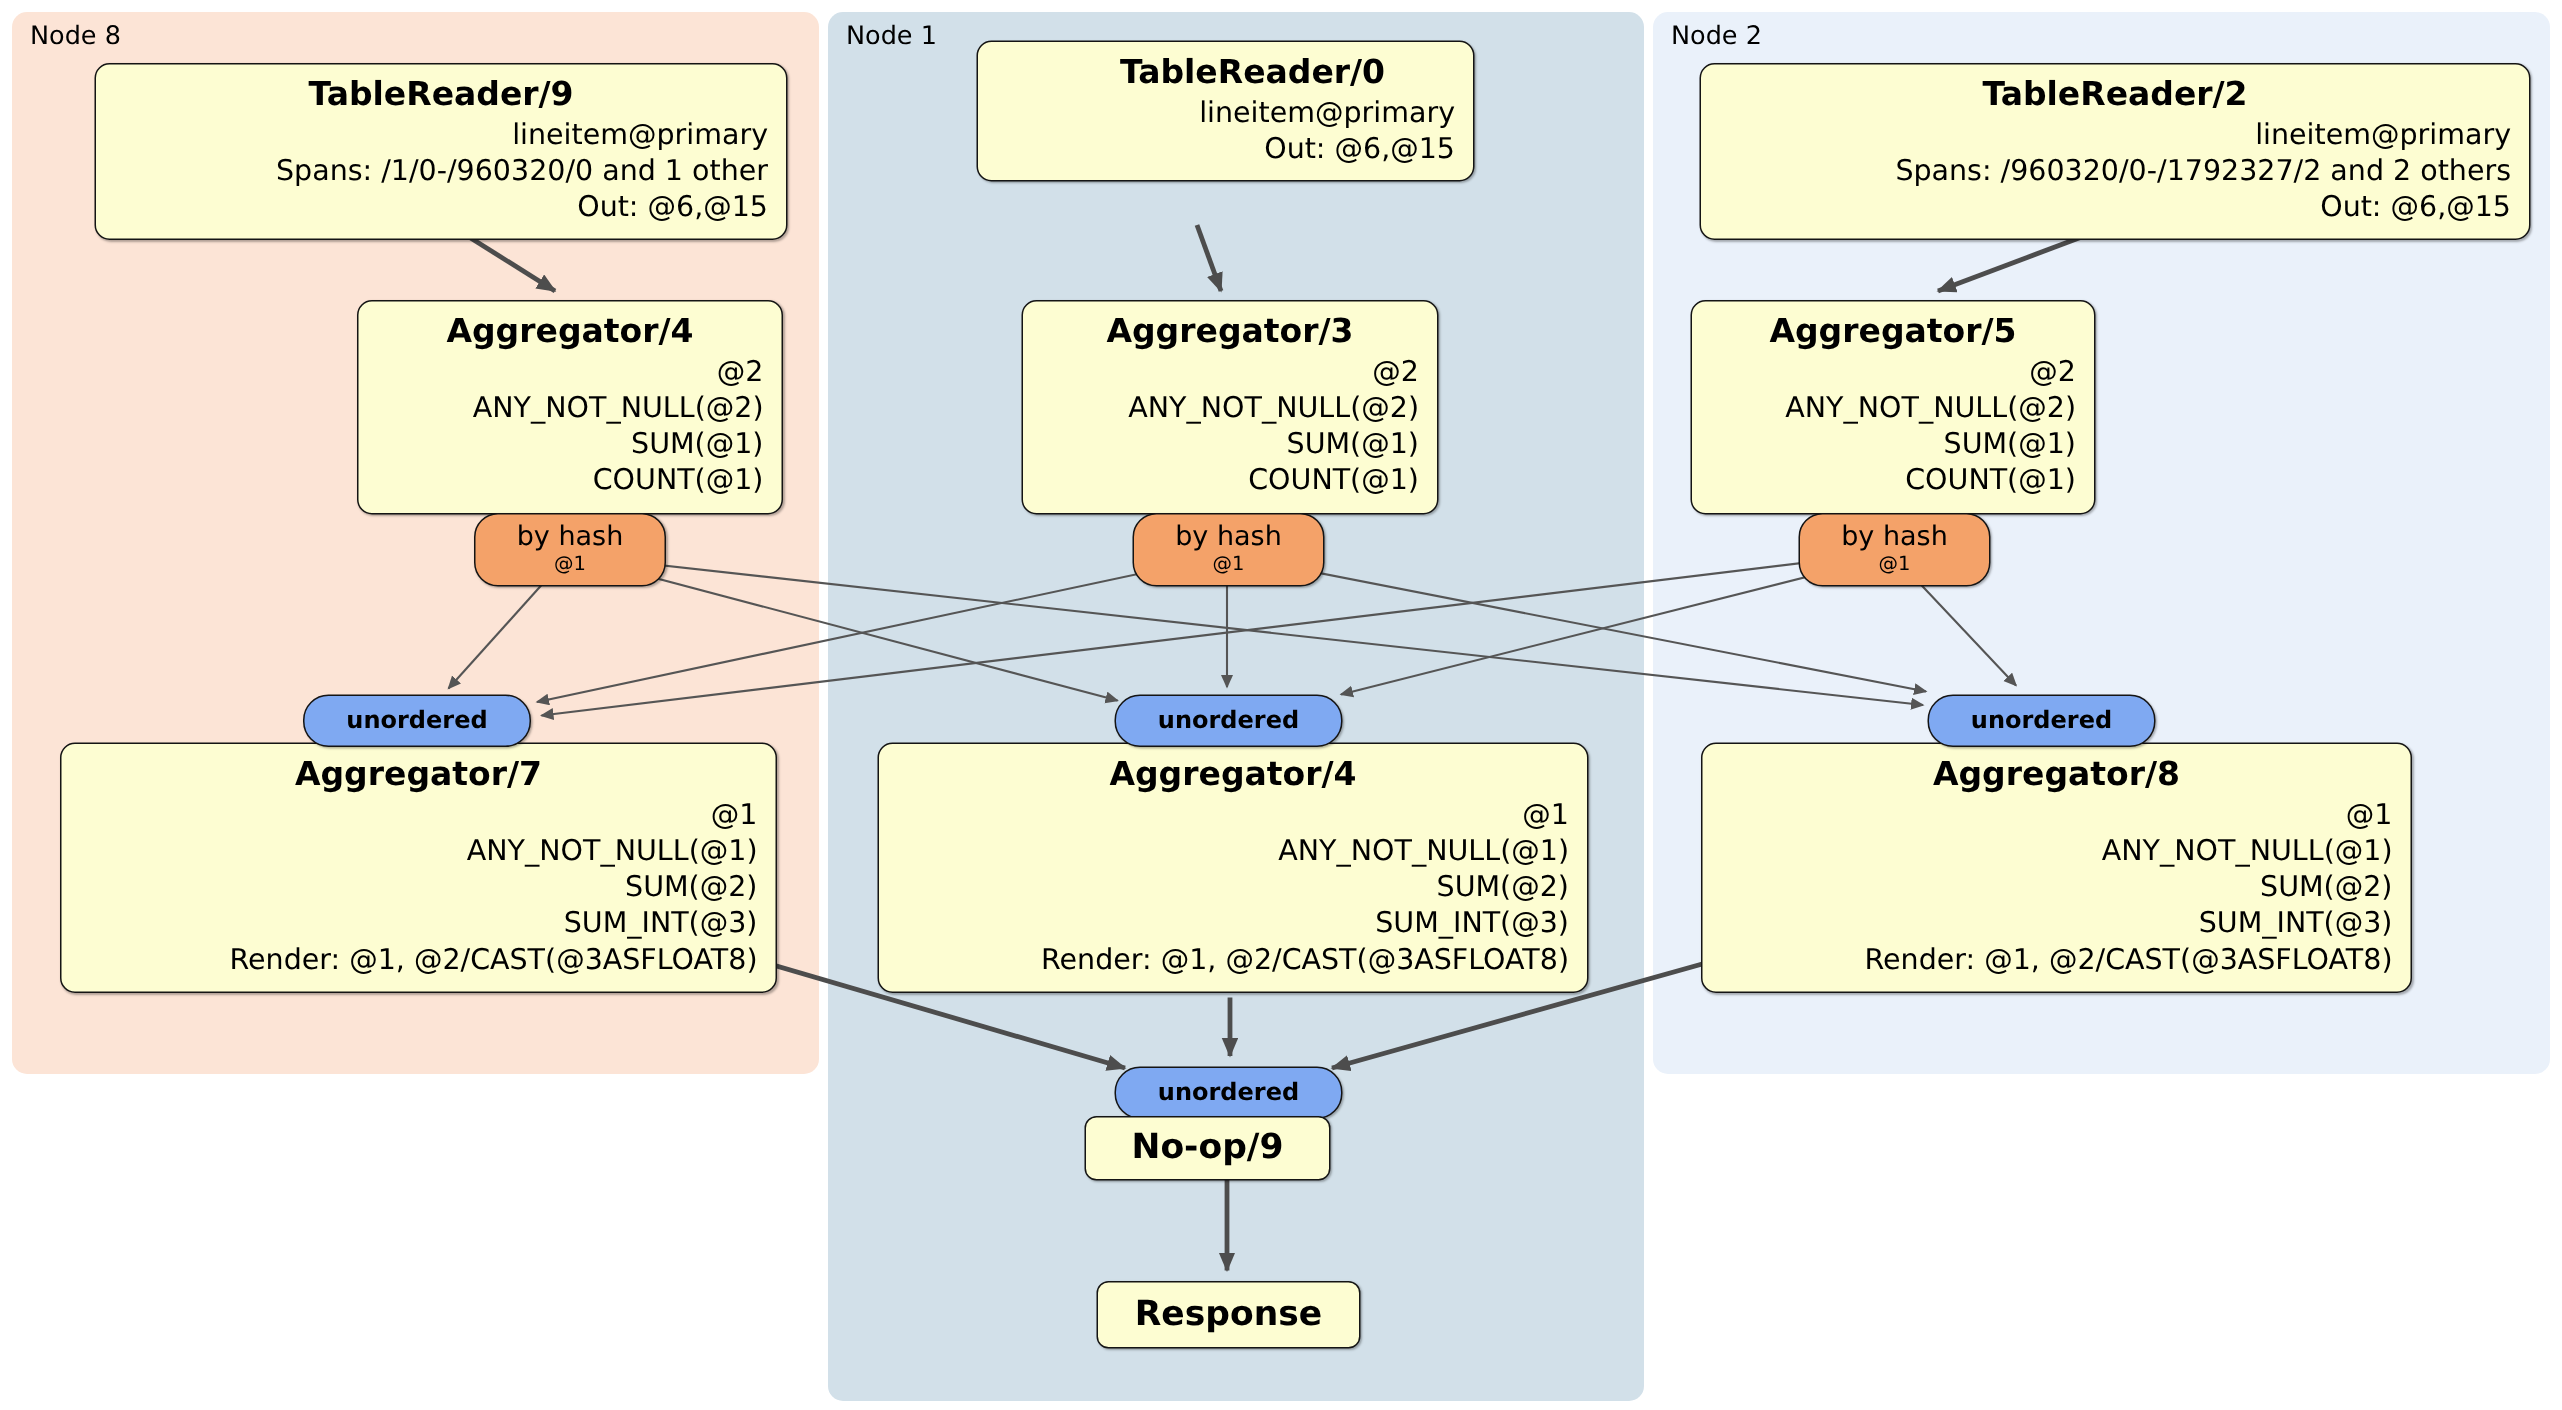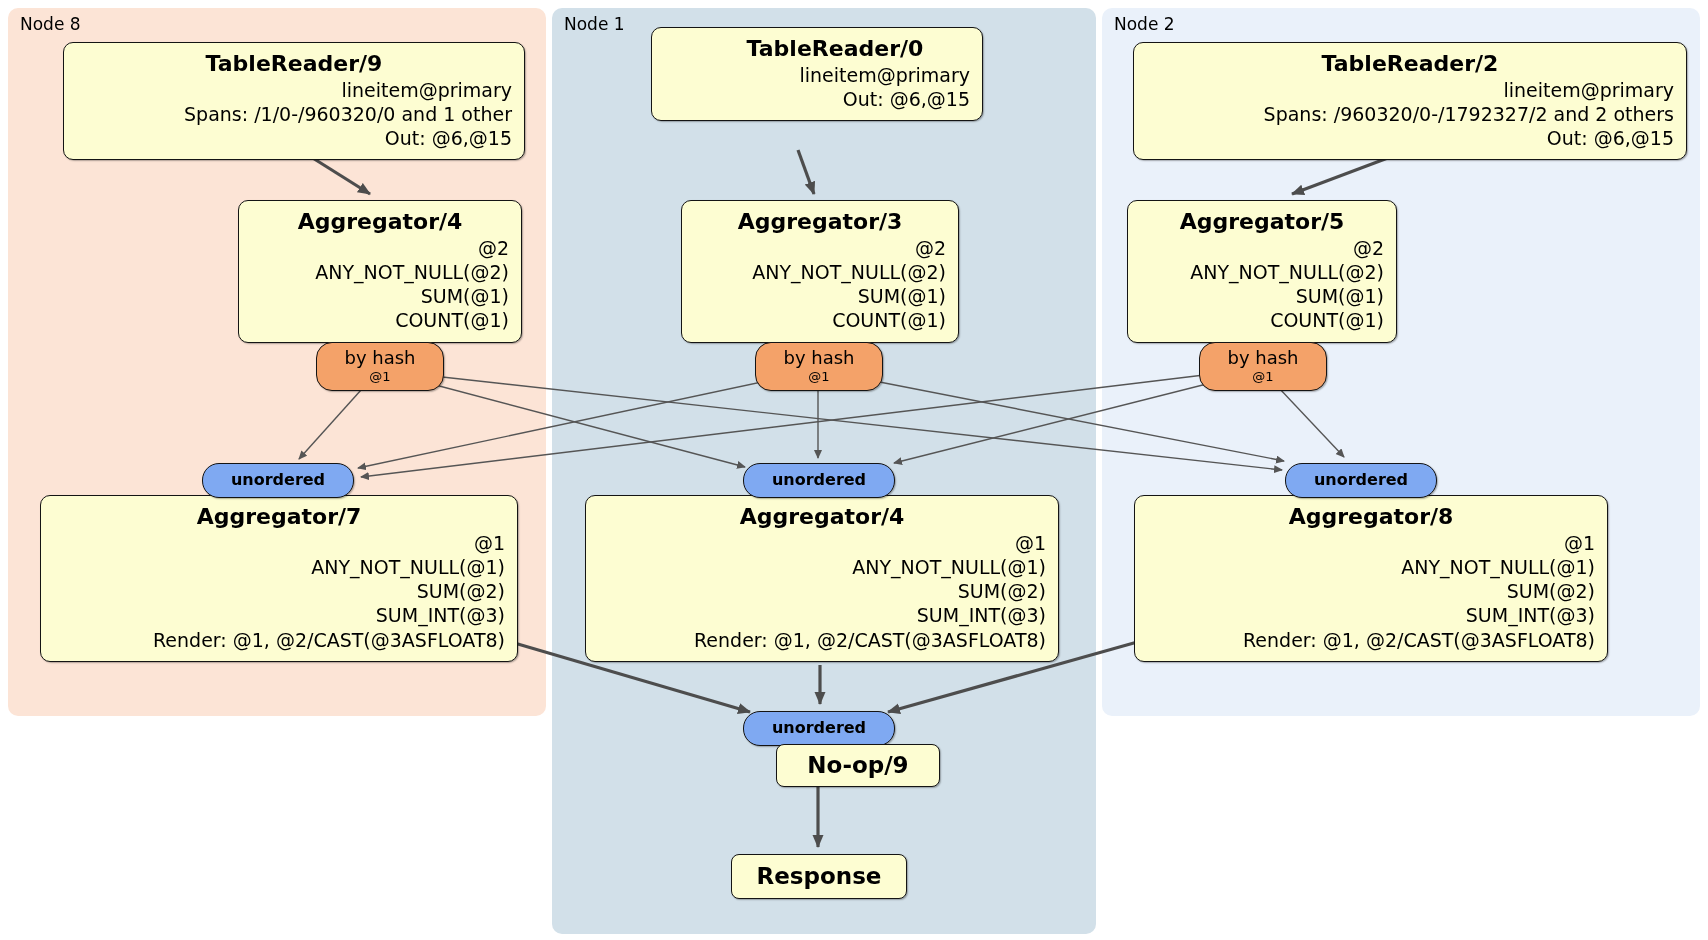--- a/index.html
+++ b/index.html
@@ -171,17 +171,17 @@
     <div class="ptitle">Aggregator/8</div>
     <div class="pline">@1</div>
     <div class="pline">ANY_NOT_NULL(@1)</div>
     <div class="pline">SUM(@2)</div>
     <div class="pline">SUM_INT(@3)</div>
     <div class="pline">Render: @1, @2/CAST(@3ASFLOAT8)</div>
   </div>
 
   <div class="sync" style="left:743px;top:711px;">unordered</div>
 
-  <div class="final" style="left:776px;top:744px;width:162px;height:41px;line-height:41px;">No-op/9</div>
+  <div class="final" style="left:723px;top:744px;width:162px;height:41px;line-height:41px;">No-op/9</div>
 
   <div class="final" style="left:731px;top:854px;width:174px;height:43px;line-height:43px;">Response</div>
 
 </div>
 
 </body></html>

